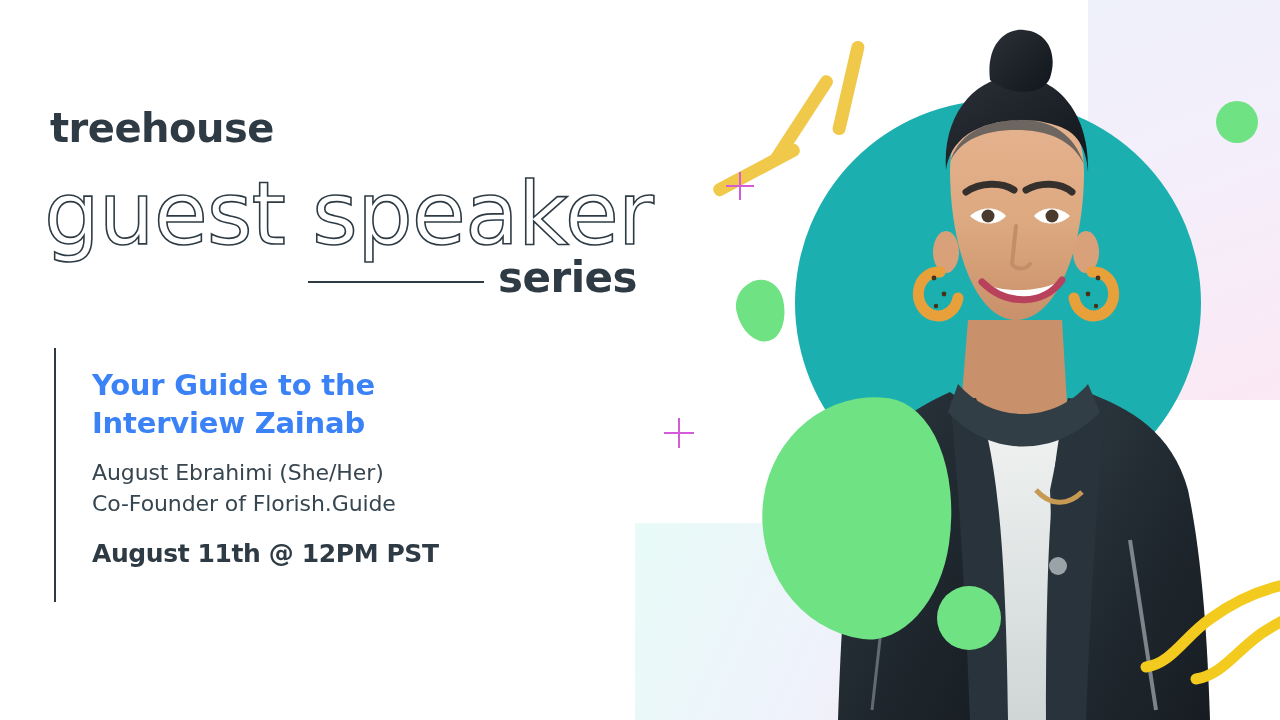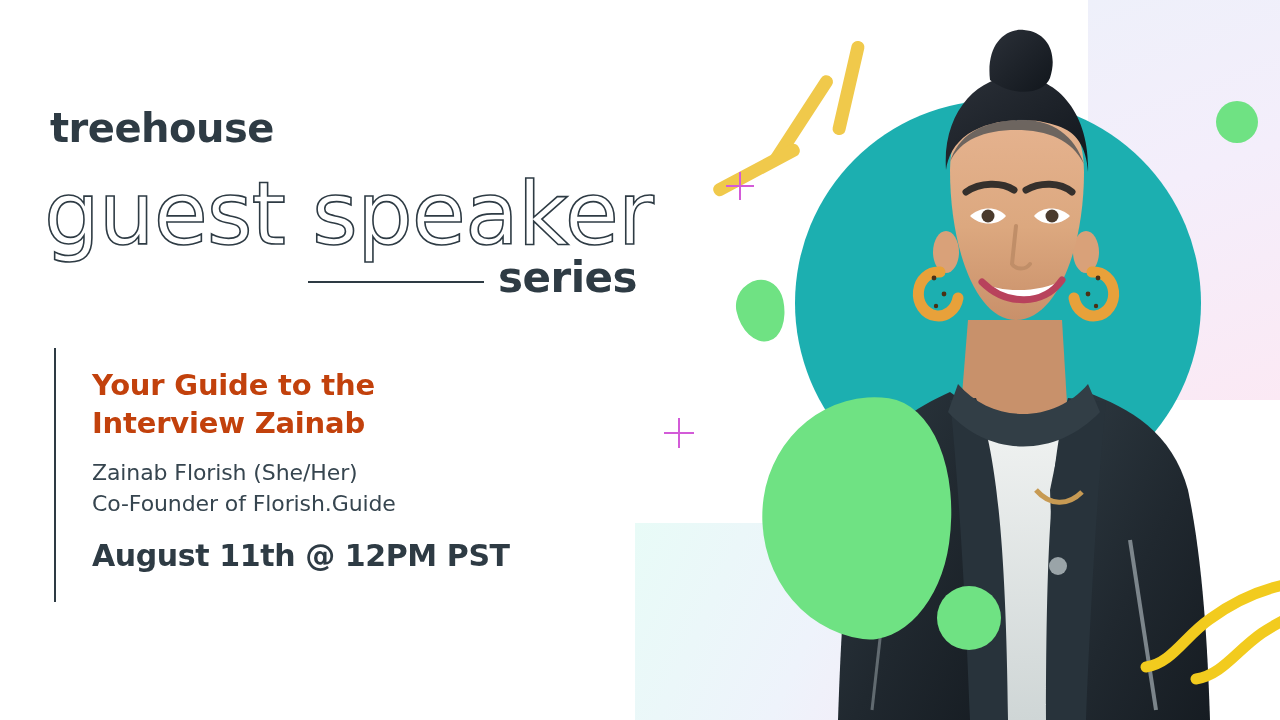--- a/index.html
+++ b/index.html
@@ -83,28 +83,28 @@
   .series-word{
     position:absolute;left:498px;top:257px;
     font-size:42px;font-weight:700;color:#2E3B44;letter-spacing:-0.5px;line-height:1;
   }
 
   .accent-bar{
     position:absolute;left:54px;top:348px;width:2px;height:254px;background:#2E3B44;
   }
   .info{position:absolute;left:92px;top:366px;width:560px;}
   .talk-title{
-    font-size:29px;font-weight:600;color:#c2410c;line-height:1.32;letter-spacing:-0.2px;
+    font-size:29px;font-weight:600;color:#3b82f6;line-height:1.32;letter-spacing:-0.2px;
     margin:0 0 14px 0;
   }
   .speaker-line{
     font-size:22px;font-weight:400;color:#36454F;line-height:1.42;letter-spacing:-0.1px;margin:0;
   }
   .datetime{
-    font-size:30px;font-weight:700;color:#2E3B44;line-height:1;letter-spacing:-0.4px;
+    font-size:25px;font-weight:700;color:#2E3B44;line-height:1;letter-spacing:-0.4px;
     margin-top:22px;
   }
 </style>
 </head>
 <body>
 
 <div class="stage">
 
   <div class="panel-right"></div>
   <div class="panel-bottom"></div>
@@ -221,18 +221,18 @@
   <div class="series-rule"></div>
   <div class="series-word">series</div>
 
   <div class="accent-bar"></div>
 
   <div class="info">
     <div class="talk-title">
       <span>Your Guide to the</span><br>
       <span>Interview Zainab</span>
     </div>
-    <p class="speaker-line">Zainab Florish (She/Her)</p>
+    <p class="speaker-line">August Ebrahimi (She/Her)</p>
     <p class="speaker-line">Co-Founder of Florish.Guide</p>
     <div class="datetime">August 11th @ 12PM PST</div>
   </div>
 
 </div>
 
 </body></html>

